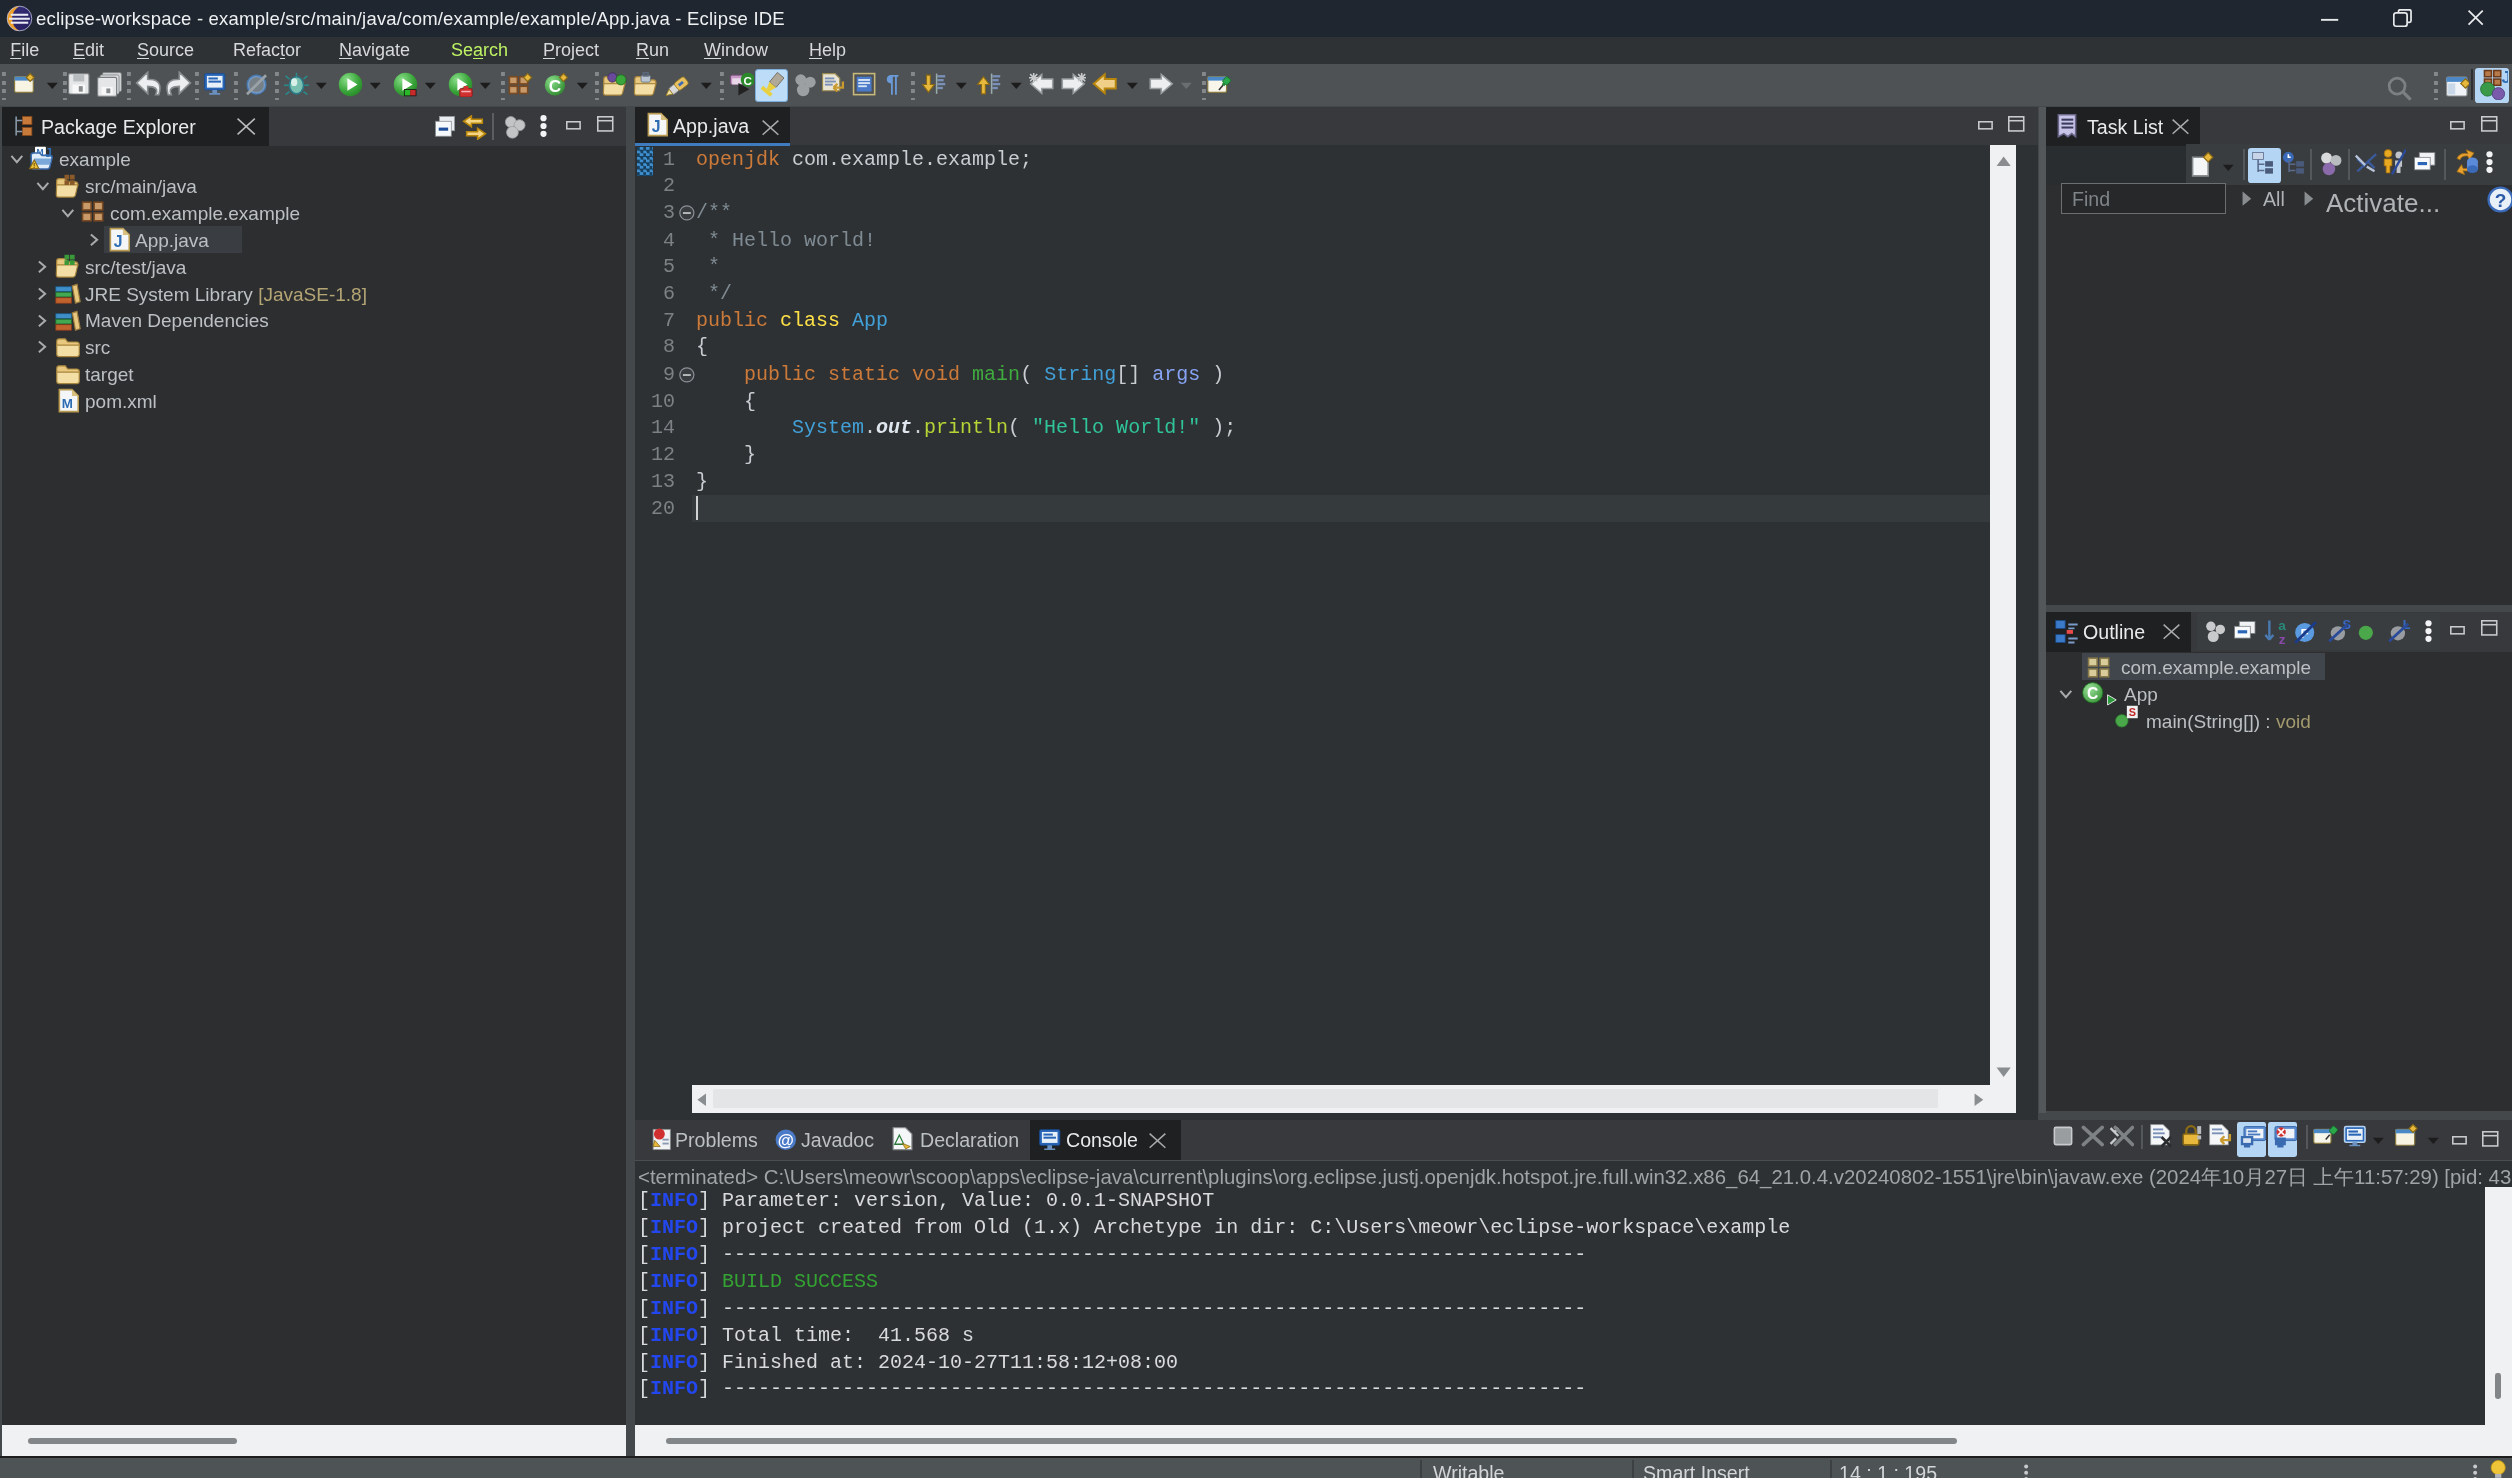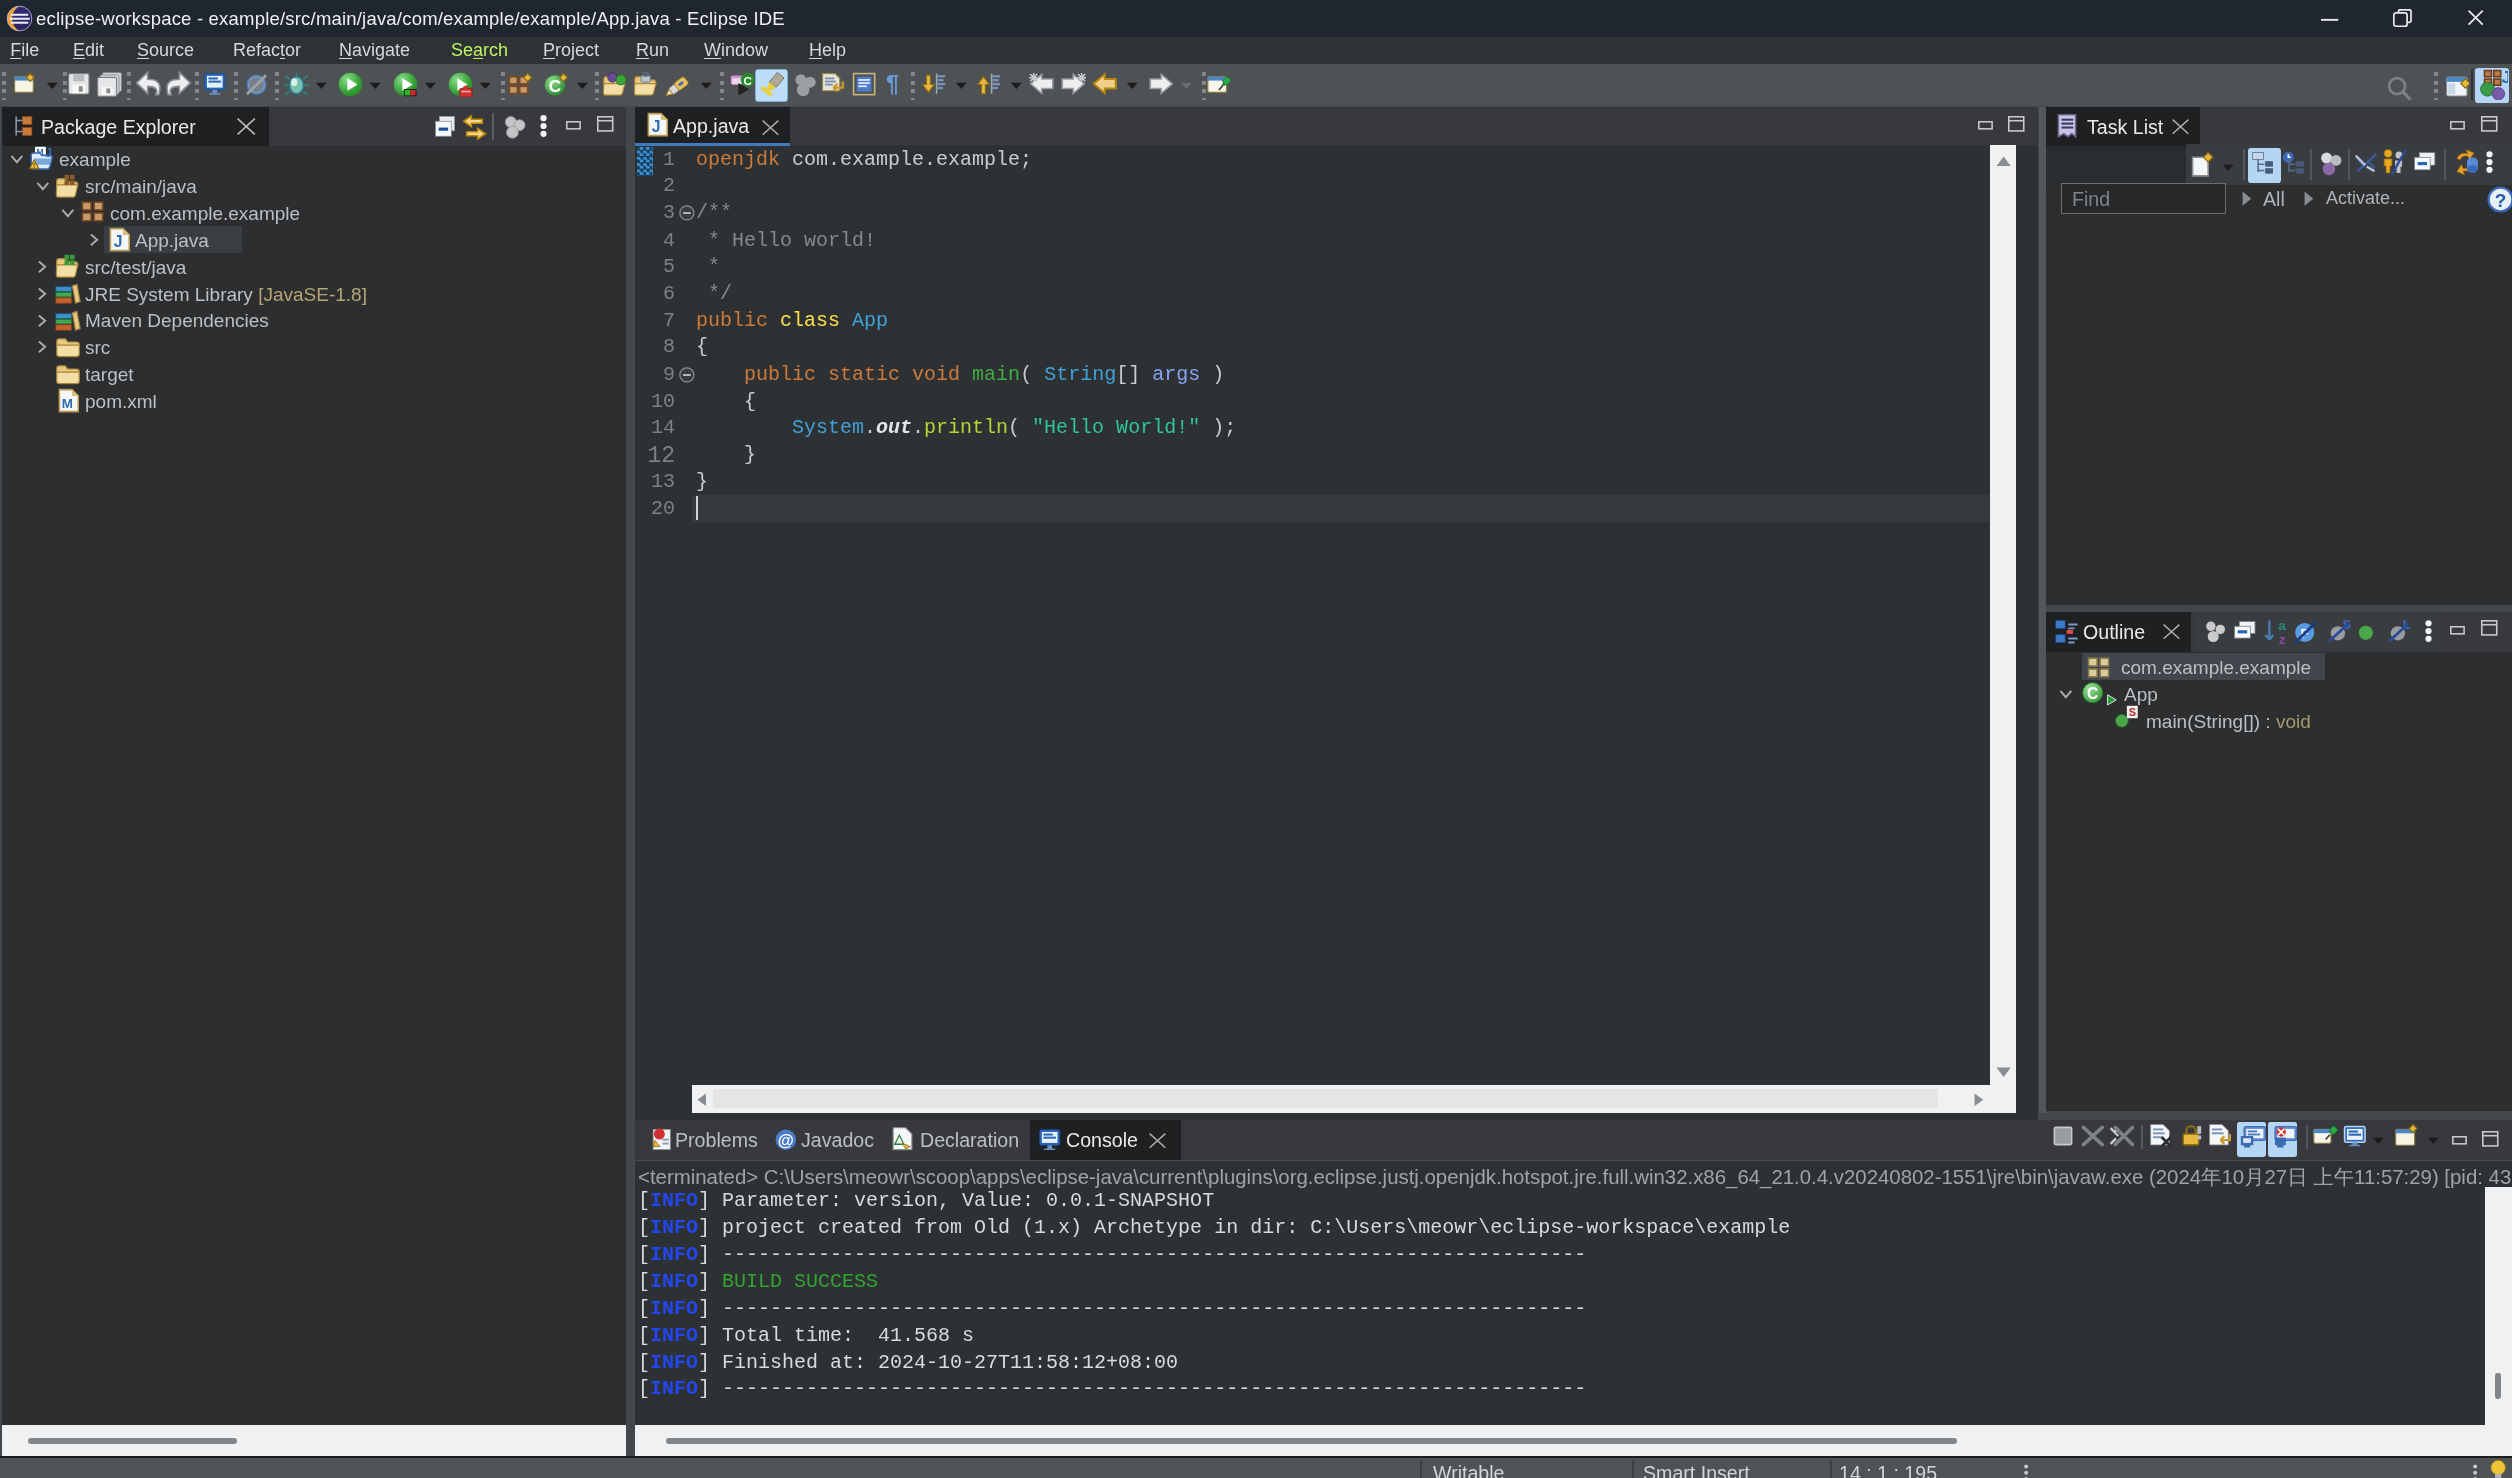--- a/index.html
+++ b/index.html
@@ -512,21 +512,21 @@
 <div class="ab mono" style="left:628px;top:174px;width:47px;font-size:20px;color:#7b8184;text-align:right">2</div>
 <div class="ab mono" style="left:628px;top:201px;width:47px;font-size:20px;color:#7b8184;text-align:right">3</div>
 <div class="ab mono" style="left:628px;top:229px;width:47px;font-size:20px;color:#7b8184;text-align:right">4</div>
 <div class="ab mono" style="left:628px;top:255px;width:47px;font-size:20px;color:#7b8184;text-align:right">5</div>
 <div class="ab mono" style="left:628px;top:282px;width:47px;font-size:20px;color:#7b8184;text-align:right">6</div>
 <div class="ab mono" style="left:628px;top:309px;width:47px;font-size:20px;color:#7b8184;text-align:right">7</div>
 <div class="ab mono" style="left:628px;top:335px;width:47px;font-size:20px;color:#7b8184;text-align:right">8</div>
 <div class="ab mono" style="left:628px;top:363px;width:47px;font-size:20px;color:#7b8184;text-align:right">9</div>
 <div class="ab mono" style="left:628px;top:390px;width:47px;font-size:20px;color:#7b8184;text-align:right">10</div>
 <div class="ab mono" style="left:628px;top:416px;width:47px;font-size:20px;color:#7b8184;text-align:right">14</div>
-<div class="ab mono" style="left:628px;top:443px;width:47px;font-size:23px;color:#7b8184;text-align:right">12</div>
+<div class="ab mono" style="left:628px;top:443px;width:47px;font-size:20px;color:#7b8184;text-align:right">12</div>
 <div class="ab mono" style="left:628px;top:470px;width:47px;font-size:20px;color:#7b8184;text-align:right">13</div>
 <div class="ab mono" style="left:628px;top:497px;width:47px;font-size:20px;color:#7b8184;text-align:right">20</div>
 <div style="position:absolute;left:679px;top:205px;width:17.3px;height:17.3px;"><svg width="17.3" height="17.3" viewBox="0 0 22 22">
       <circle cx="10" cy="10" r="9" fill="#3a3d3f" stroke="#8a9098" stroke-width="1.5"></circle>
       <rect x="5" y="9" width="10" height="2.4" fill="#b8bcbe"></rect>
     </svg></div>
 <div style="position:absolute;left:679px;top:367px;width:17.3px;height:17.3px;"><svg width="17.3" height="17.3" viewBox="0 0 22 22">
       <circle cx="10" cy="10" r="9" fill="#3a3d3f" stroke="#8a9098" stroke-width="1.5"></circle>
       <rect x="5" y="9" width="10" height="2.4" fill="#b8bcbe"></rect>
     </svg></div>
@@ -648,21 +648,21 @@
     </svg></div>
 <div class="ab" style="left:2061px;top:183px;width:165px;height:31px;border:1.2px solid #6b6f72;background:#26282a"></div>
 <div class="ab" style="left:2072px;top:188px;font-size:19.6px;color:#7f8488">Find</div>
 <div style="position:absolute;left:2241px;top:190px;width:12.6px;height:17.3px;"><svg width="12.6" height="17.3" viewBox="0 0 16 22">
       <polygon points="2,2 13,11 2,20" fill="#8a8d90"></polygon>
     </svg></div>
 <div class="ab" style="left:2263px;top:188px;font-size:19.6px;color:#b0b3b5">All</div>
 <div style="position:absolute;left:2303px;top:190px;width:12.6px;height:17.3px;"><svg width="12.6" height="17.3" viewBox="0 0 16 22">
       <polygon points="2,2 13,11 2,20" fill="#8a8d90"></polygon>
     </svg></div>
-<div class="ab" style="left:2326px;top:188px;font-size:18px;color:#b0b3b5">Activate...</div>
+<div class="ab" style="left:2326px;top:188px;font-size:26px;color:#b0b3b5">Activate...</div>
 <div style="position:absolute;left:2487px;top:186px;width:27px;height:27px;"><svg width="27" height="27" viewBox="0 0 34 34">
       <circle cx="17" cy="17" r="15" fill="#e8f0f8" stroke="#3a6ab8" stroke-width="3"></circle>
       <text x="17" y="26" font-size="24" font-weight="bold" font-family="Liberation Sans" fill="#2a5aa8" text-anchor="middle">?</text>
     </svg></div>
 <div class="ab" style="left:2046px;top:612px;width:466px;height:499px;background:#2c2e30"></div>
 <div class="ab" style="left:2046px;top:612px;width:466px;height:40px;background:#37393c"></div>
 <div class="ab" style="left:2197px;top:613px;width:243px;height:37px;background:#3a3d40"></div>
 <div class="ab" style="left:2046px;top:612px;width:145px;height:40px;background:#1e2022"></div>
 <div style="position:absolute;left:2054px;top:619px;width:27px;height:25px;"><svg width="27" height="25" viewBox="0 0 34 32">
       <g fill="#3a7ac8" stroke="#1a4a88">

